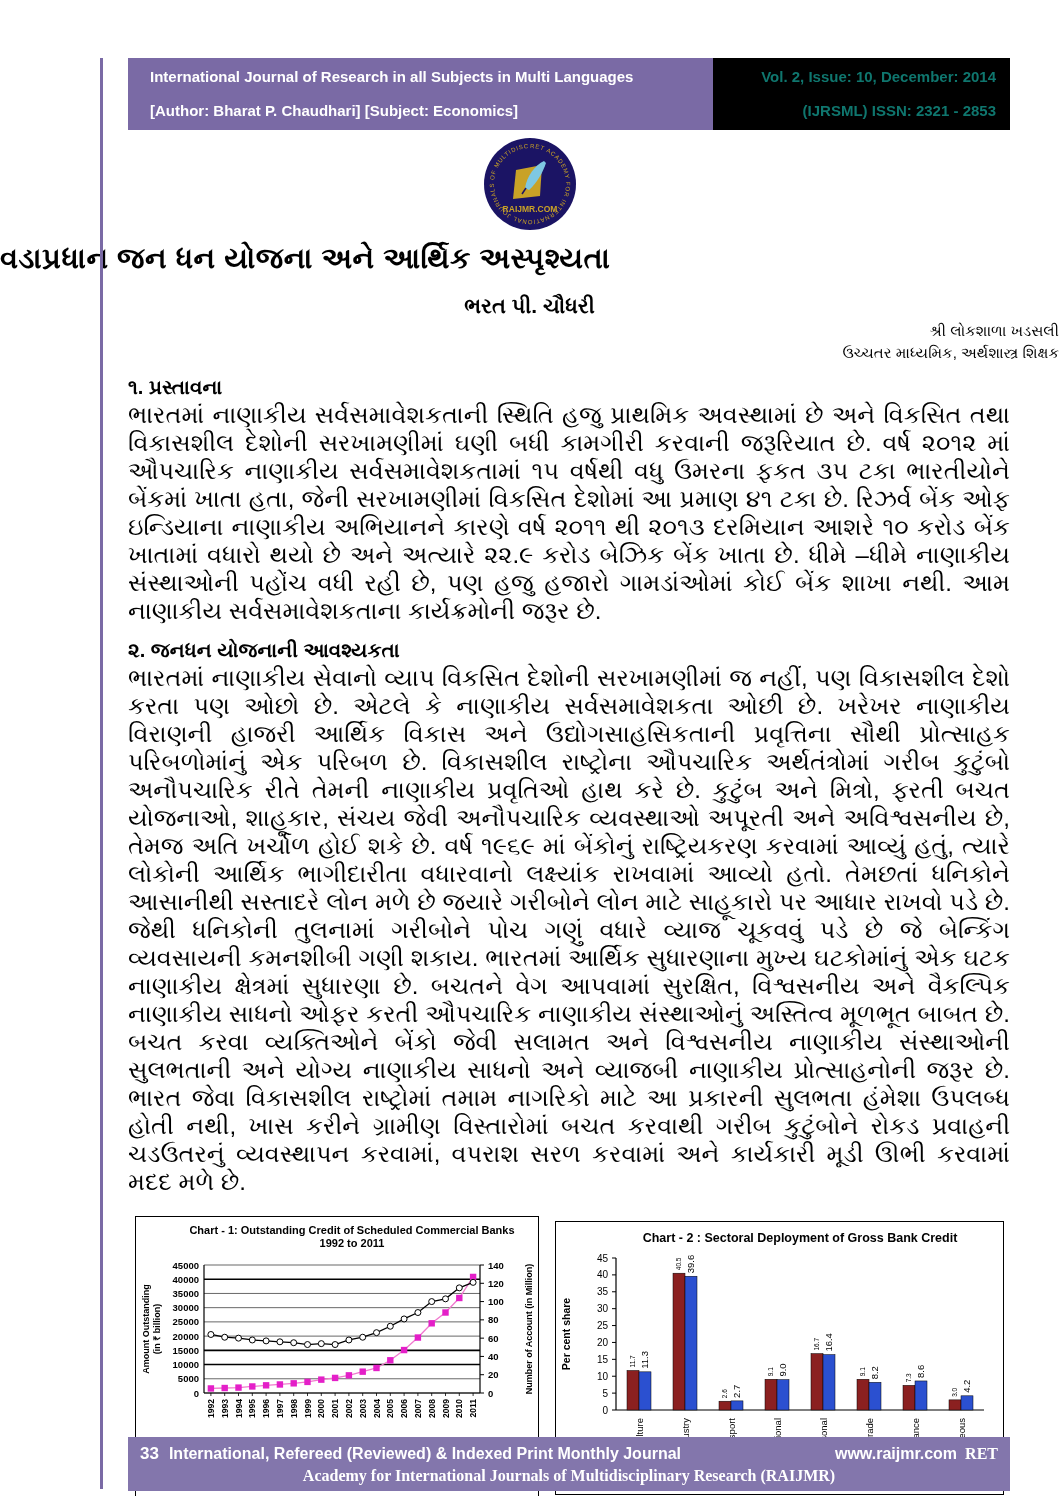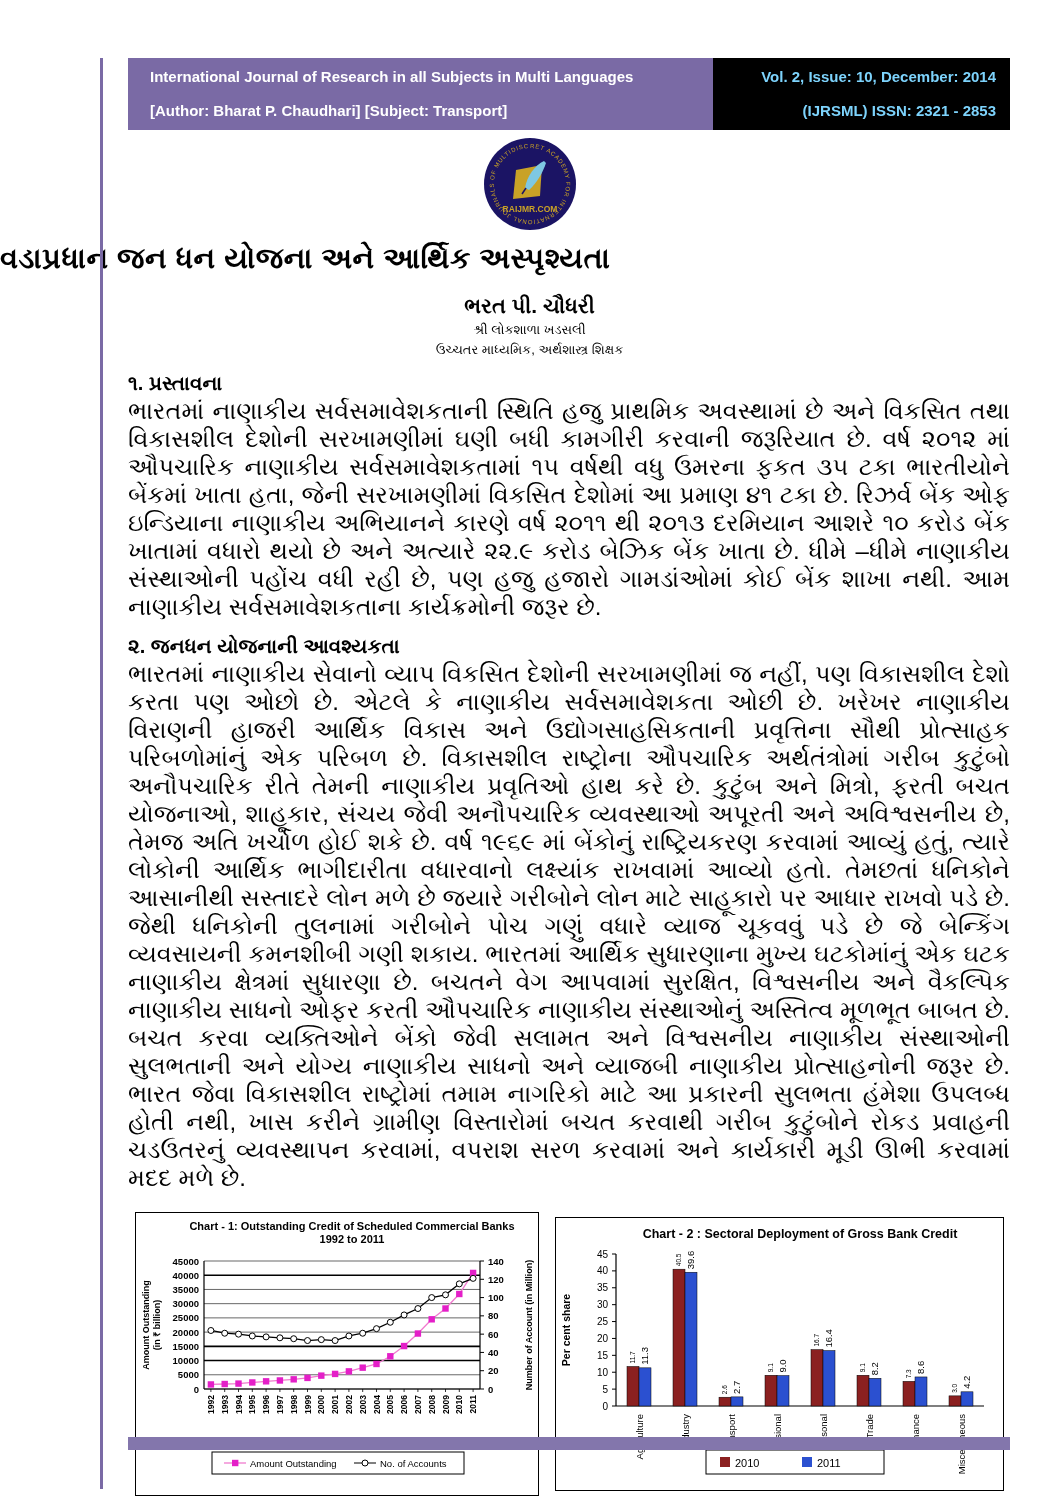--- a/index.html
+++ b/index.html
@@ -3,28 +3,28 @@
 <meta charset="utf-8">
 <style>
   * { margin:0; padding:0; box-sizing:border-box; }
   html,body { background:#fff; }
   body { font-family:"Liberation Sans", sans-serif; color:#000; }
   .page { position:relative; width:1059px; height:1496px; background:#fff; overflow:hidden; }
   .left-rule { position:absolute; left:100px; top:58px; width:3px; height:1431px; background:#7A6AA5; }
 
   .masthead { display:flex; margin:58px 49px 0 128px; }
   .mast-left { background:#7A6AA5; color:#fff; width:585px; padding:10px 0 0 22px; }
-  .mast-right { background:#000; color:#7dd3fc; flex:1; padding:10px 14px 10px 16px; text-align:right; }
+  .mast-right { background:#000; color:#0f766e; flex:1; padding:10px 14px 10px 16px; text-align:right; }
   .mast-line { font-size:15px; font-weight:bold; line-height:18px; }
   .mast-left .mast-line + .mast-line, .mast-right .mast-line + .mast-line { margin-top:16px; }
 
   .logo-wrap { text-align:center; margin-top:6px; }
   .title { text-align:left; font-size:29px; font-weight:bold; margin-top:6px; letter-spacing:0.5px; }
   .author-name { text-align:center; font-size:21px; font-weight:bold; margin-top:18px; }
-  .author-line { text-align:center; font-size:13px; margin-top:4px; }
+  .author-line { text-align:right; font-size:15px; margin-top:4px; }
 
   .content { margin:14px 49px 0 128px; }
   .sec-heading { font-size:20px; font-weight:bold; margin-top:14px; }
   .sec-body { font-size:24px; line-height:28px; text-align:justify; margin-top:2px; }
 
   .charts-row { display:flex; gap:16px; margin:20px 49px 0 135px; align-items:center; }
   .chart-box { border:1px solid #000; background:#fff; }
 
   .footer { position:absolute; left:128px; top:1437px; width:882px; background:#8376AC; color:#fff; padding:7px 12px 6px 12px; }
   .footer-line1 { display:flex; align-items:baseline; font-size:16px; font-weight:bold; }
@@ -36,21 +36,21 @@
 </style>
 </head>
 <body>
 
 <div class="page">
   <div class="left-rule"></div>
 
   <header class="masthead">
     <div class="mast-left">
       <div class="mast-line">International Journal of Research in all Subjects in Multi Languages</div>
-      <div class="mast-line">[Author: Bharat P. Chaudhari] [Subject: Transport]</div>
+      <div class="mast-line">[Author: Bharat P. Chaudhari] [Subject: Economics]</div>
     </div>
     <div class="mast-right">
       <div class="mast-line">Vol. 2, Issue: 10, December: 2014</div>
       <div class="mast-line">(IJRSML)  ISSN: 2321 - 2853</div>
     </div>
   </header>
 
   <div class="logo-wrap">
     <svg width="96" height="96" viewBox="0 0 96 96">
       <circle cx="48" cy="48" r="46" fill="#1B1464"></circle>
@@ -283,14 +283,22 @@
           <text x="14" y="112" font-size="10.5" font-weight="bold" text-anchor="middle" transform="rotate(-90 14 112)">Per cent share</text>
           <rect x="150" y="232" width="178" height="24" fill="#fff" stroke="#000" stroke-width="1"></rect>
           <rect x="164" y="239" width="10" height="10" fill="#8B2020"></rect>
           <text x="179" y="248.5" font-size="11">2010</text>
           <rect x="246" y="239" width="10" height="10" fill="#2B50D0"></rect>
           <text x="261" y="248.5" font-size="11">2011</text>
         </svg></figure>
   </div>
 
   <footer class="footer">
+    <div class="footer-line1">
+      <span class="footer-pagenum">33</span>
+      <span>International, Refereed (Reviewed) &amp; Indexed Print Monthly Journal</span>
+      <span class="footer-spacer"></span>
+      <span class="footer-url">www.raijmr.com</span>
+      <span class="footer-ret">RET</span>
+    </div>
+    <div class="footer-line2">Academy for International Journals of Multidisciplinary Research (RAIJMR)</div>
   </footer>
 </div>
 
 </body></html>

